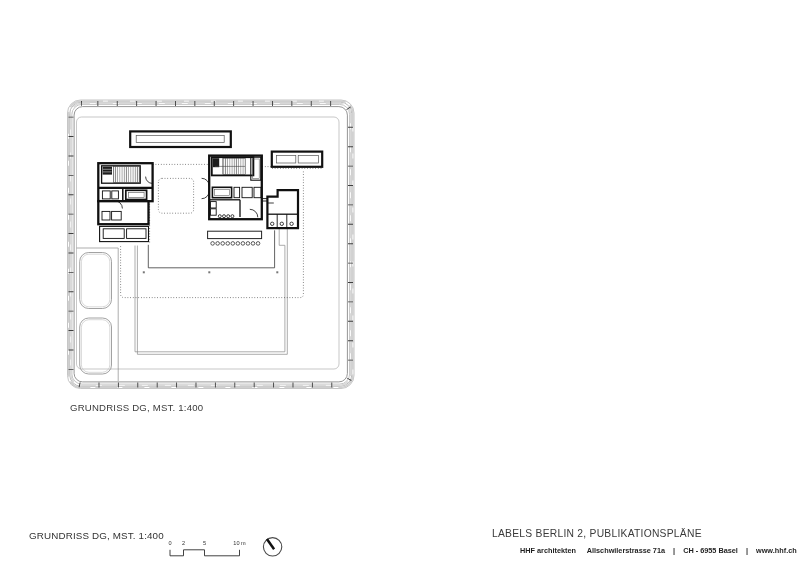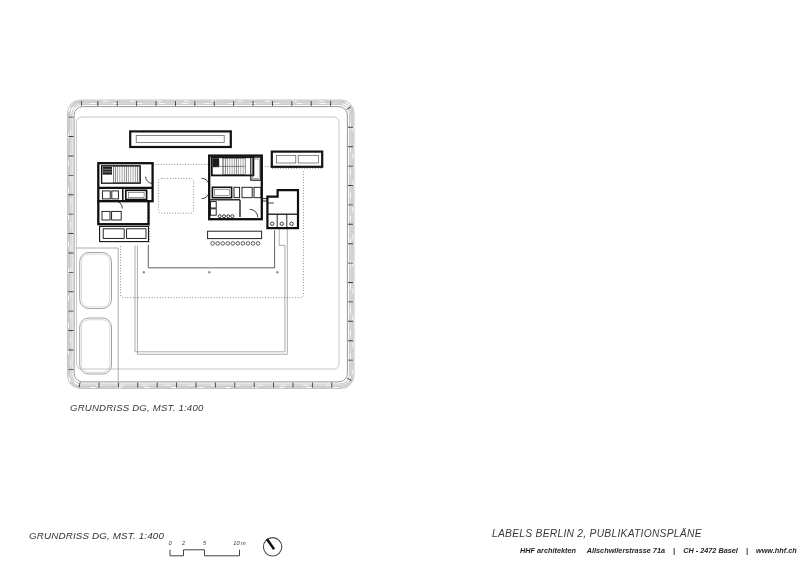--- a/index.html
+++ b/index.html
@@ -2,21 +2,21 @@
 <html><head>
 <meta charset="utf-8">
 <style>
   html,body{margin:0;padding:0;}
   body{
     width:800px;height:567px;position:relative;overflow:hidden;
     background:#ffffff;
     font-family:"Liberation Sans", sans-serif;
     -webkit-font-smoothing:antialiased;
   }
-  .abs{position:absolute;font-style:italic;}
+  .abs{position:absolute;}
   #plan-svg{position:absolute;left:0;top:0;}
   .caption{
     font-size:9.6px;letter-spacing:.2px;color:#3a3a3a;white-space:nowrap;
   }
   .footer-left-title{
     left:29px;top:530px;font-size:9.8px;letter-spacing:.15px;color:#333;white-space:nowrap;
   }
   .scale-label{
     font-size:5.6px;color:#333;transform:translateX(-50%);top:539.5px;white-space:nowrap;
   }
@@ -200,16 +200,16 @@
 <div class="abs scale-label" style="left:183.5px;">2</div>
 <div class="abs scale-label" style="left:204.5px;">5</div>
 <div class="abs scale-label" style="left:239.5px;">10 m</div>
 
 <div class="abs project-title">LABELS BERLIN 2, PUBLIKATIONSPLÄNE</div>
 
 <div class="abs firm-line">
   <span>HHF architekten</span><span class="gap"></span>
   <span>Allschwilerstrasse 71a</span>
   <span class="sep">|</span>
-  <span>CH - 2472 Basel</span>
+  <span>CH - 6955 Basel</span>
   <span class="sep">|</span>
   <a class="plain" href="#">www.hhf.ch</a>
 </div>
 
 </body></html>

